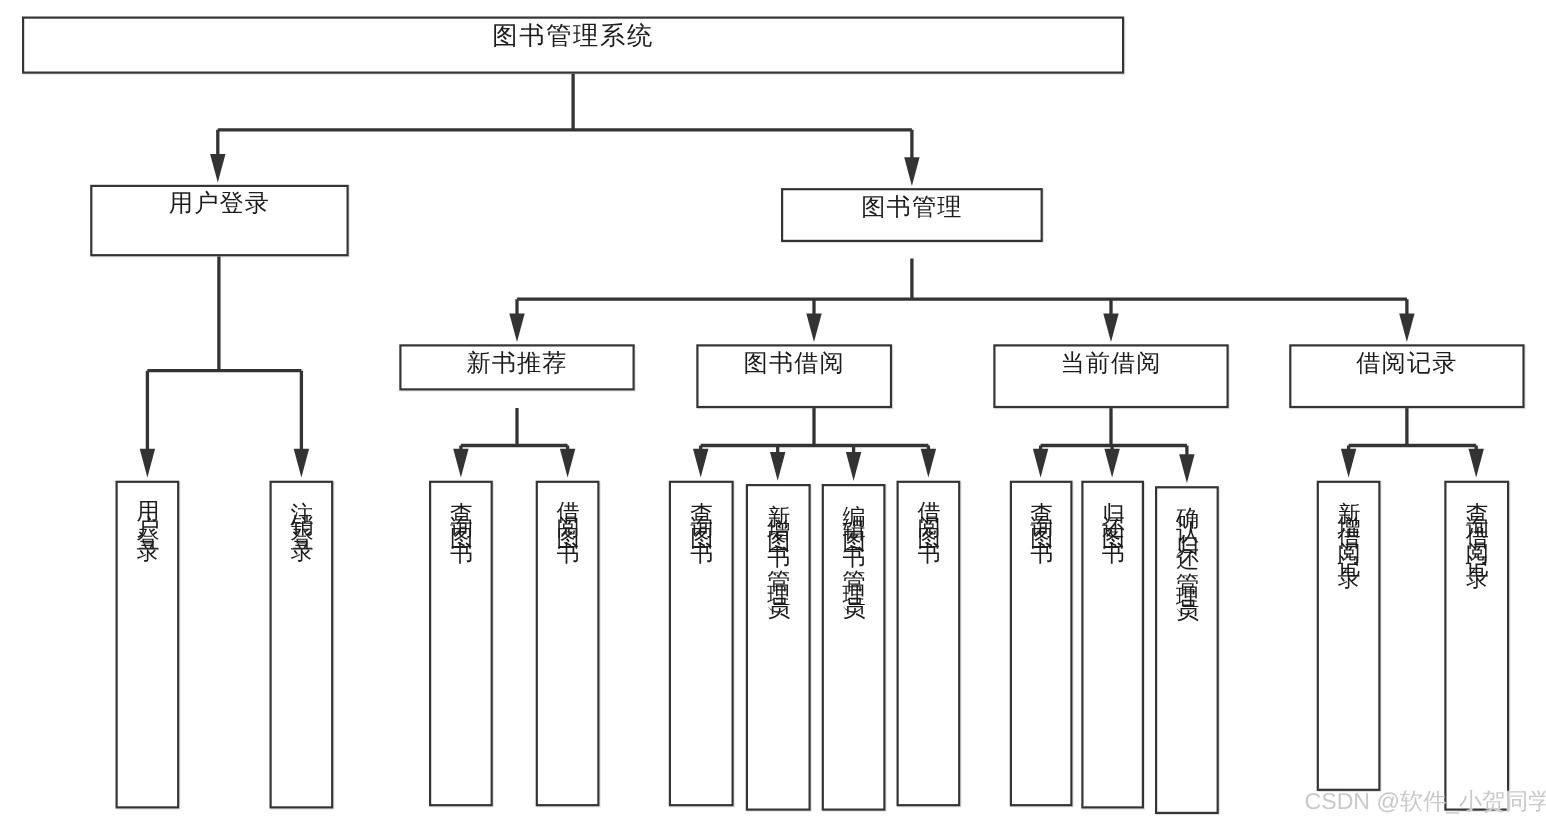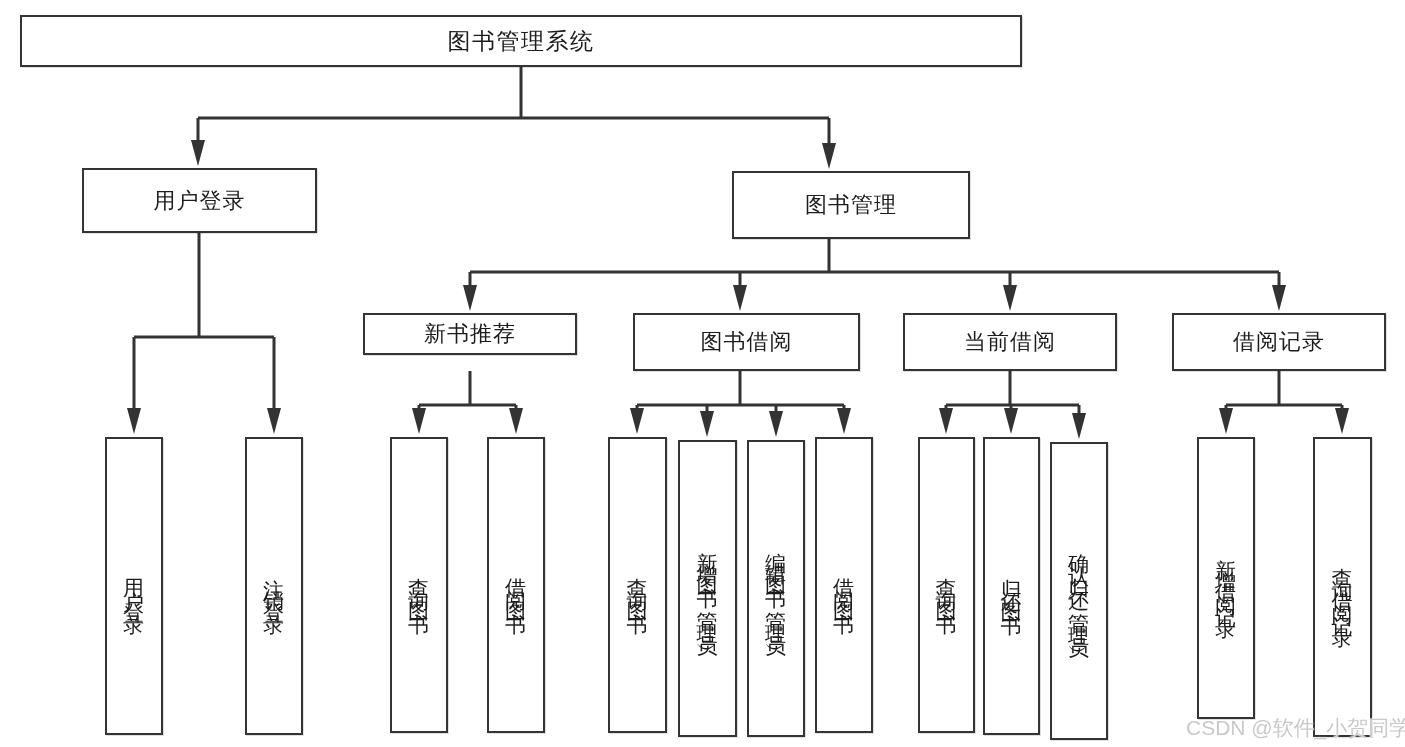--- a/index.html
+++ b/index.html
@@ -33,21 +33,21 @@
   }
   .arrow{
     fill:var(--line,#333);
     stroke:none;
   }
   .box{
     position:absolute;
     background:#fff;
     border:2.5px solid var(--border,#343434);
     display:flex;
-    align-items:center;
+    align-items:flex-start;
     justify-content:center;
     color:var(--text,#1c1c1c);
     box-shadow:1px 1px 0 rgba(0,0,0,0.12);
   }
   .hbox .lbl{
     font-size:22px;
     letter-spacing:1px;
     white-space:nowrap;
   }
   .rootbox .lbl{
@@ -109,28 +109,28 @@
     </g>
   </svg>
 
   <div class="box hbox rootbox" style="left:20px;top:15px;width:1002px;height:52px">
     <span class="lbl">图书管理系统</span>
   </div>
 
   <div class="box hbox" style="left:82px;top:168px;width:235px;height:65px">
     <span class="lbl">用户登录</span>
   </div>
-  <div class="box hbox" style="left:732px;top:171px;width:238px;height:68px">
+  <div class="box hbox" style="left:710px;top:171px;width:238px;height:49px">
     <span class="lbl">图书管理</span>
   </div>
 
   <div class="box hbox" style="left:363px;top:313px;width:214px;height:42px">
     <span class="lbl">新书推荐</span>
   </div>
-  <div class="box hbox" style="left:633px;top:313px;width:227px;height:58px">
+  <div class="box hbox" style="left:633px;top:313px;width:178px;height:58px">
     <span class="lbl">图书借阅</span>
   </div>
   <div class="box hbox" style="left:903px;top:313px;width:214px;height:58px">
     <span class="lbl">当前借阅</span>
   </div>
   <div class="box hbox" style="left:1172px;top:313px;width:214px;height:58px">
     <span class="lbl">借阅记录</span>
   </div>
 
   <div class="box vbox" style="left:105px;top:437px;width:58px;height:298px">

